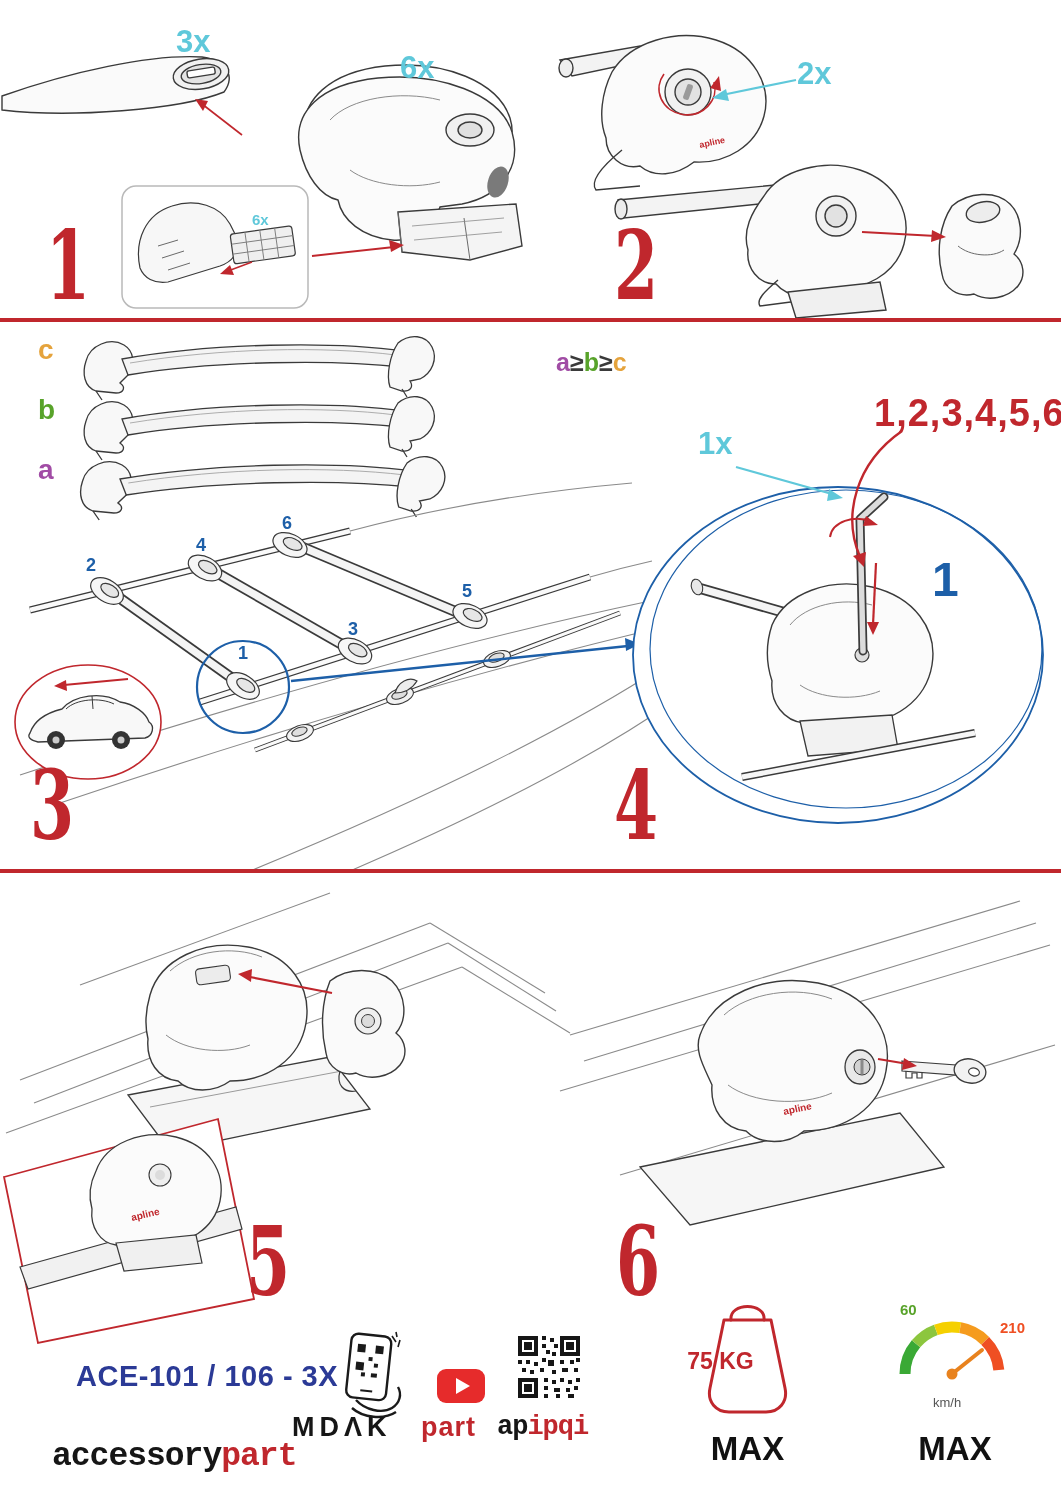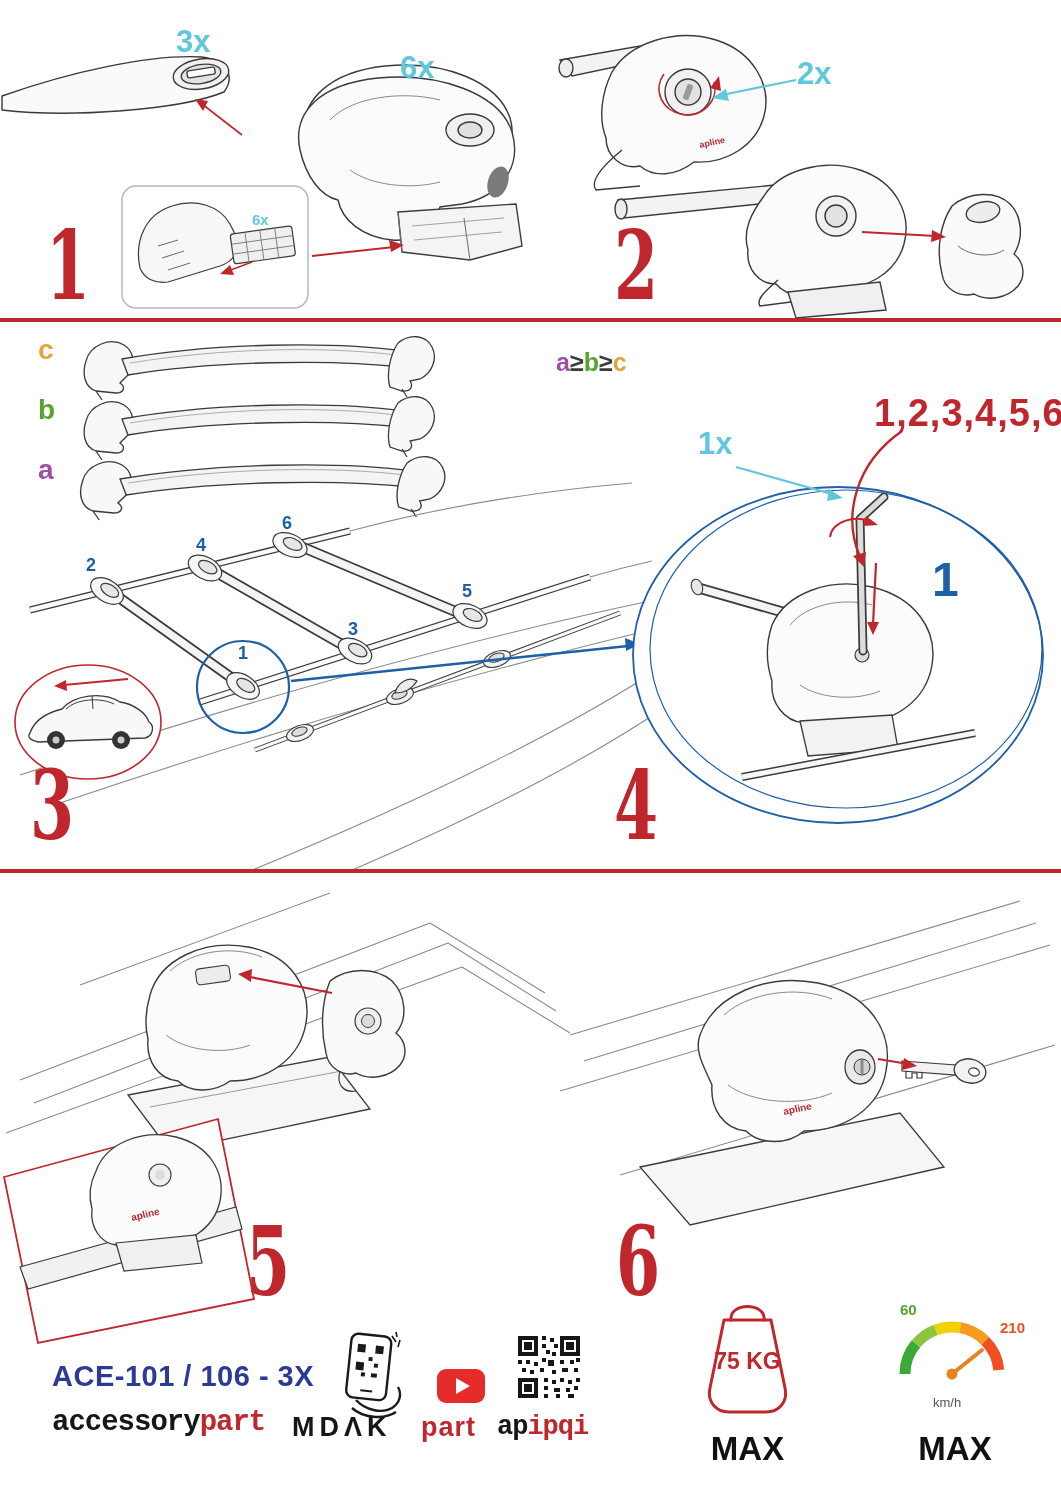--- a/index.html
+++ b/index.html
@@ -11,22 +11,22 @@
   .step-num{font-family:"DejaVu Serif",serif;font-weight:700;font-size:96px;color:#c0272d;
             transform:scaleX(0.66);transform-origin:left top;letter-spacing:-3px;}
   .qty{font-weight:700;font-size:31px;color:#5fc8da;}
   .qty-s{font-weight:700;font-size:15px;color:#5fc8da;}
   .pos{font-weight:700;font-size:18px;color:#1d5fa8;}
   .pos-big{font-weight:700;font-size:48px;color:#1d5fa8;}
   .seq{font-weight:700;font-size:38px;color:#c0272d;letter-spacing:1px;}
   .note{font-weight:700;font-size:25px;}
   .barlabel{font-weight:700;font-size:28px;}
   .divider{position:absolute;left:0;width:100%;height:4px;background:#c0272d;}
-  .model{font-weight:700;font-size:29px;color:#2b3a96;letter-spacing:0.5px;}
-  .brandline{font-family:"Liberation Mono",monospace;font-weight:700;font-size:29px;letter-spacing:-1px;}
+  .model{font-weight:700;font-size:29px;color:#2b3a96;letter-spacing:0.5px;margin-left:24px;}
+  .brandline{font-family:"Liberation Mono",monospace;font-weight:700;font-size:33px;letter-spacing:-1px;margin-top:32px;}
   .mdak{font-weight:700;font-size:27px;letter-spacing:5px;color:#161616;}
   .ipqi{font-weight:700;font-size:27px;color:#c0272d;letter-spacing:1px;}
   .apline{font-family:"Liberation Mono",monospace;font-weight:700;font-size:27px;letter-spacing:-1px;}
   .red{color:#c0272d;} .dark{color:#161616;}
   .maxlabel{font-weight:700;font-size:33px;color:#111;text-align:center;}
   .kg{font-weight:700;font-size:23px;color:#c0272d;text-align:center;}
   .speedtick{font-weight:700;font-size:15px;}
   .kmh{font-size:13px;color:#555;}
   .c-orange{color:#e5a33c;} .c-green{color:#58a32a;} .c-purple{color:#a14ca5;} .c-dark{color:#3a3a3a;}
   svg{display:block;}
@@ -401,21 +401,21 @@
     </g>
   </svg>
   <div class="t apline" style="left:497px;top:1414px"><span class="dark">ap</span><span class="red">ipqi</span></div>
 
   <svg class="abs" style="left:690px;top:1292px" width="115" height="132" viewBox="0 0 115 132">
     <g fill="none" stroke="#c0272d" stroke-width="3" stroke-linejoin="round" stroke-linecap="round">
       <path d="M41,28 C39,10 76,10 74,28"></path>
       <path d="M34,28 L81,28 L95,96 C98,110 89,120 76,120 L39,120 C26,120 17,110 20,96 Z"></path>
     </g>
   </svg>
-  <div class="t kg" style="left:695px;top:1350px;width:105px">75 KG</div>
+  <div class="t kg" style="left:668px;top:1350px;width:105px">75 KG</div>
   <div class="t maxlabel" style="left:695px;top:1432px;width:105px">MAX</div>
 
   <svg class="abs" style="left:882px;top:1298px" width="140" height="115" viewBox="0 0 140 115">
     <g fill="none" stroke-width="11">
       <path d="M23,76 A47,47 0 0 1 34,45.8" stroke="#3aa935"></path>
       <path d="M34,45.8 A47,47 0 0 1 53.9,31.8" stroke="#8cc63e"></path>
       <path d="M53.9,31.8 A47,47 0 0 1 78.2,29.7" stroke="#f5d000"></path>
       <path d="M78.2,29.7 A47,47 0 0 1 103.2,42.8" stroke="#f59b1e"></path>
       <path d="M103.2,42.8 A47,47 0 0 1 116.8,71.9" stroke="#ef4f23"></path>
     </g>

